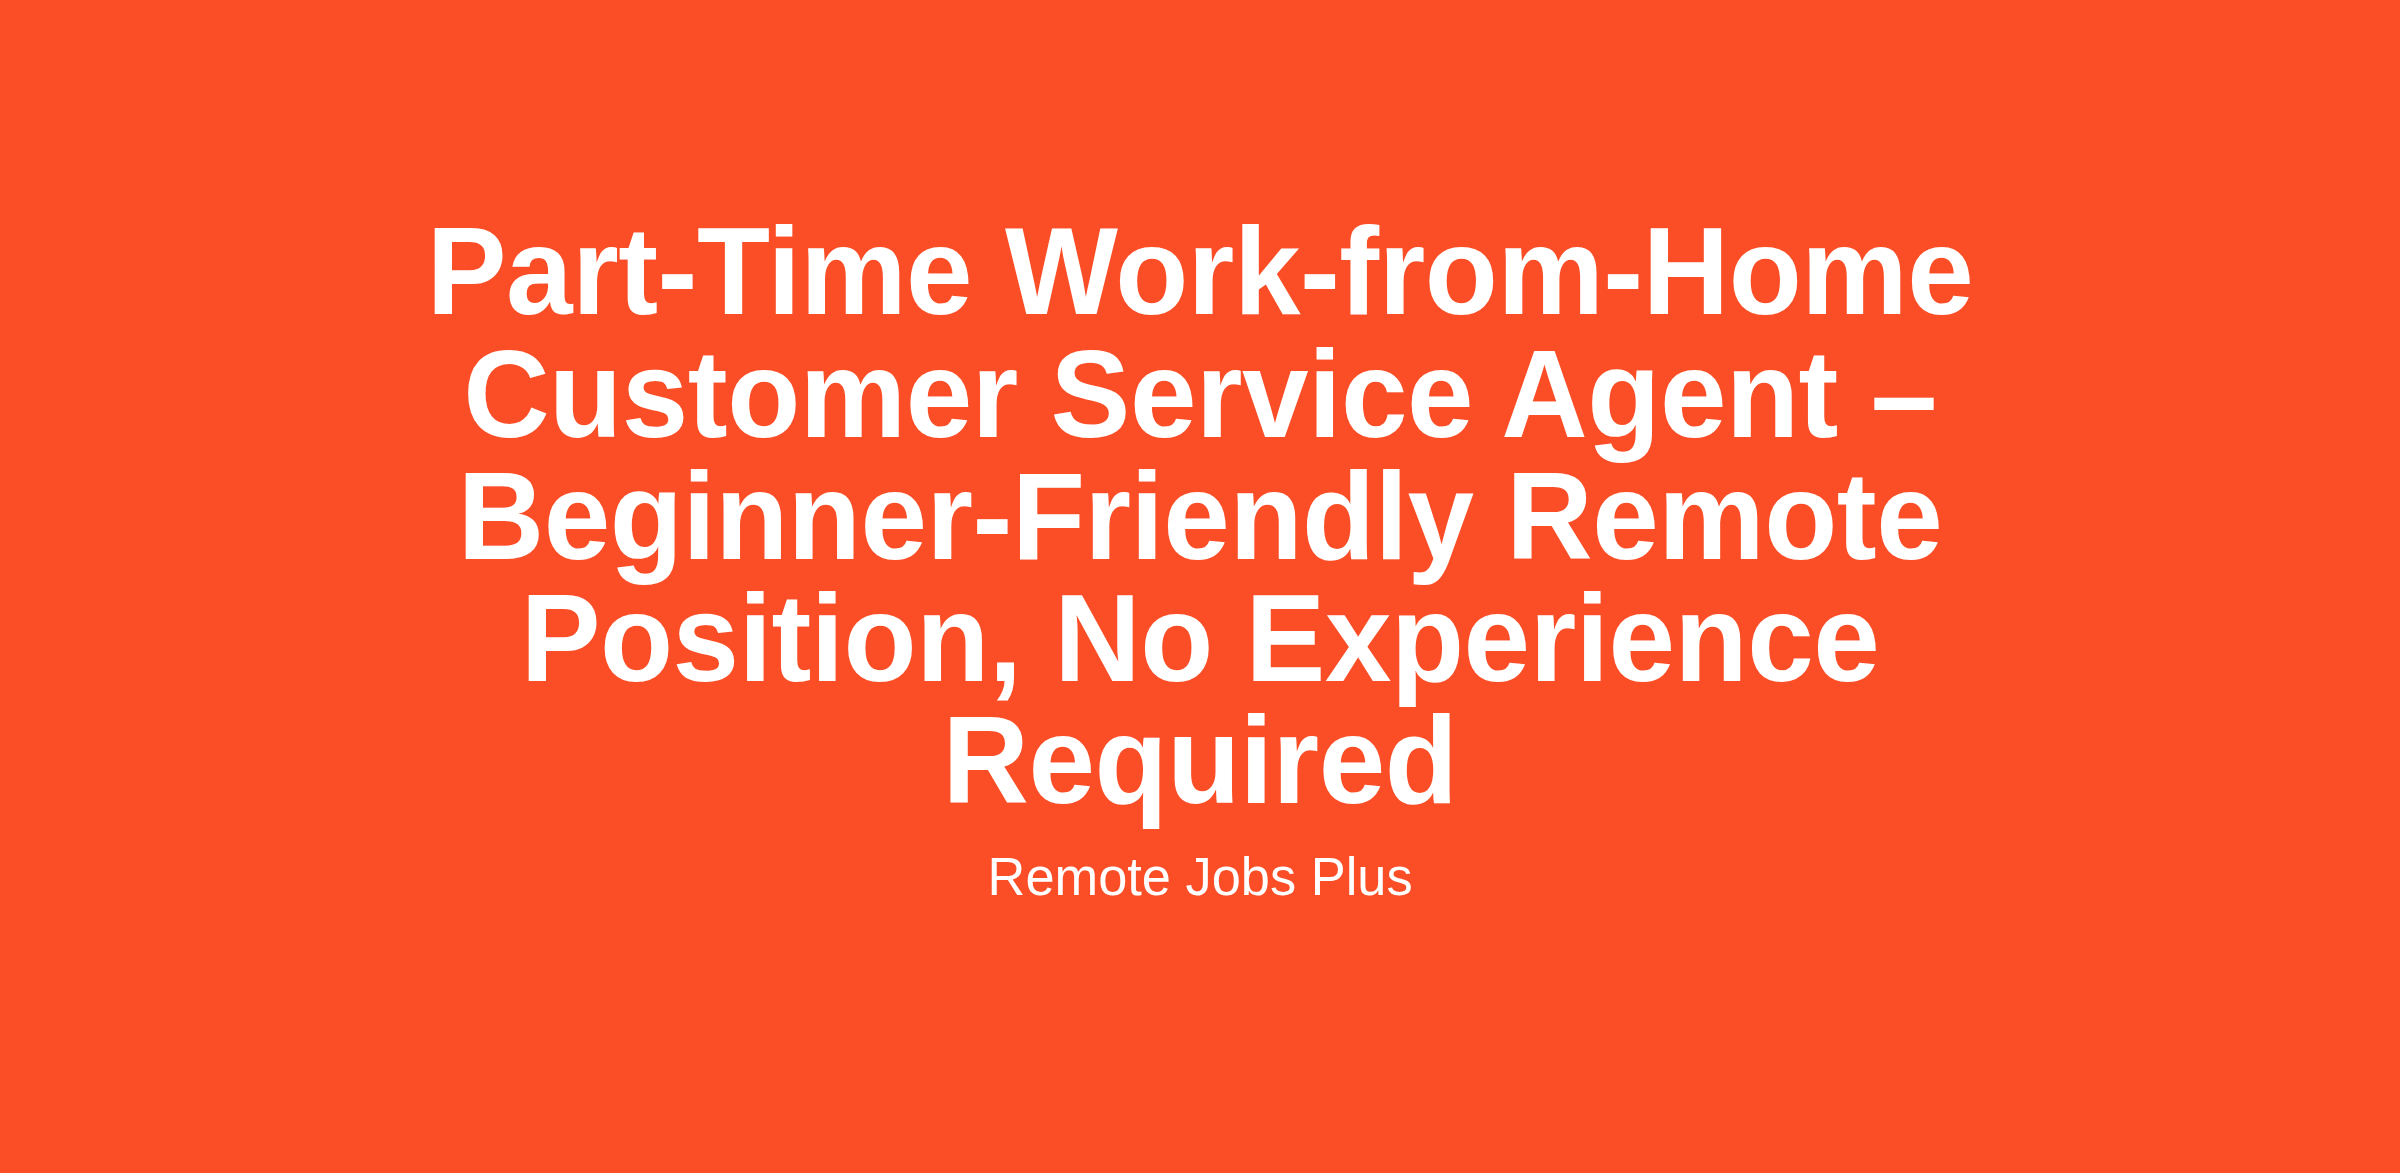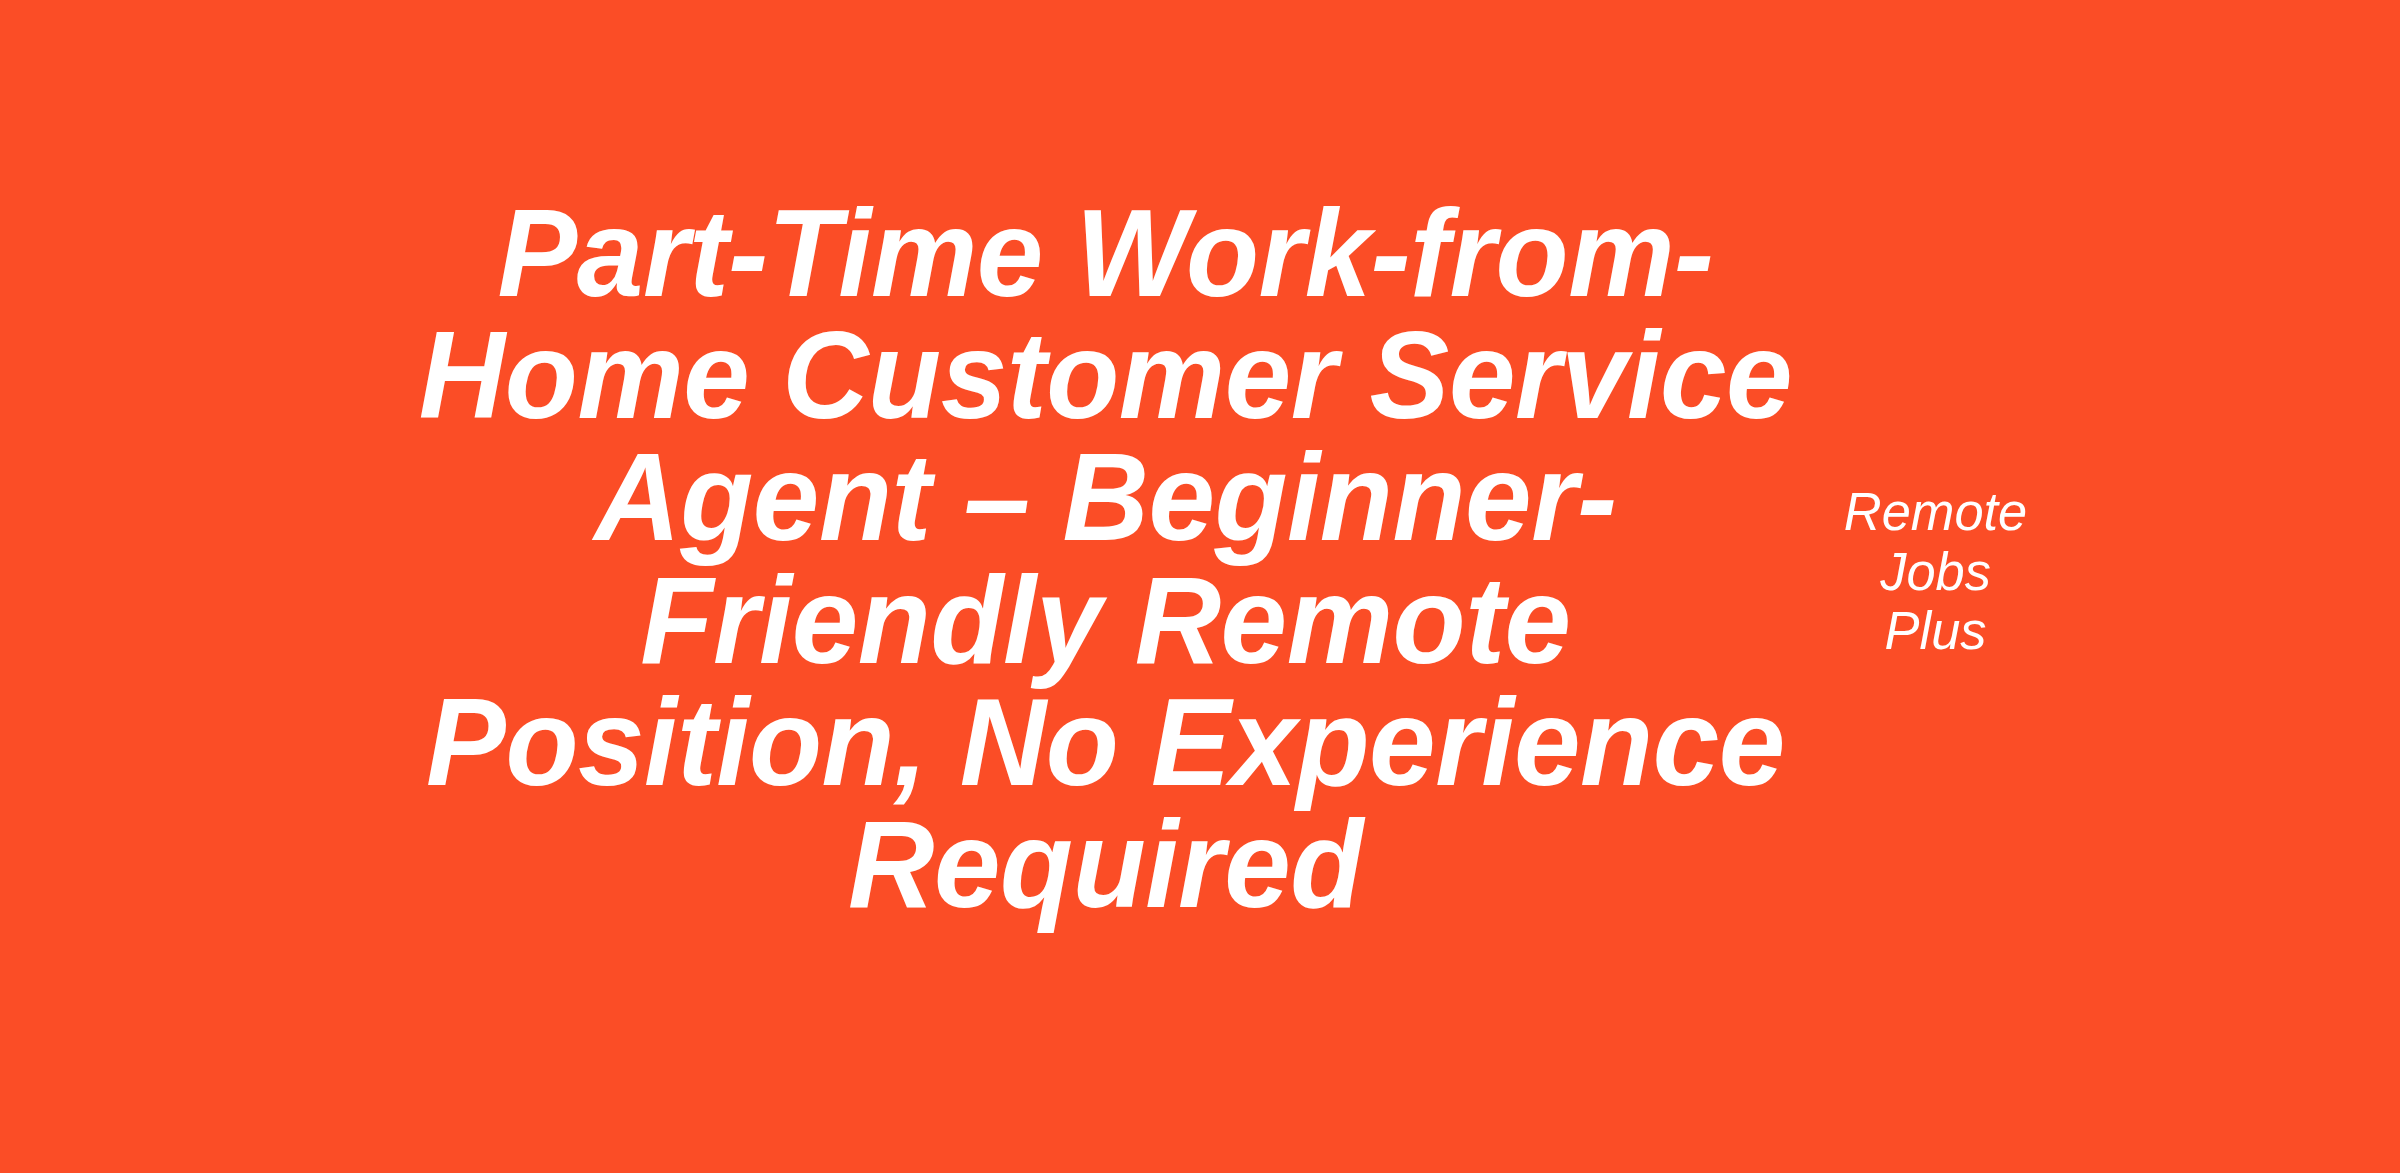--- a/index.html
+++ b/index.html
@@ -24,24 +24,24 @@
     flex-direction: column;
     align-items: center;
     justify-content: center;
     text-align: center;
     overflow: hidden;
   }
 
   #content-block {
     width: 1660px;
     display: flex;
+    flex-direction: column;
     align-items: center;
     justify-content: flex-start;
     margin-top: -56px;
-    font-style: italic;
   }
 
   #job-title {
     margin: 0;
     padding: 0;
     color: #FFFFFF;
     font-size: 124px;
     font-weight: 700;
     line-height: 0.985;
     letter-spacing: -0.5px;

